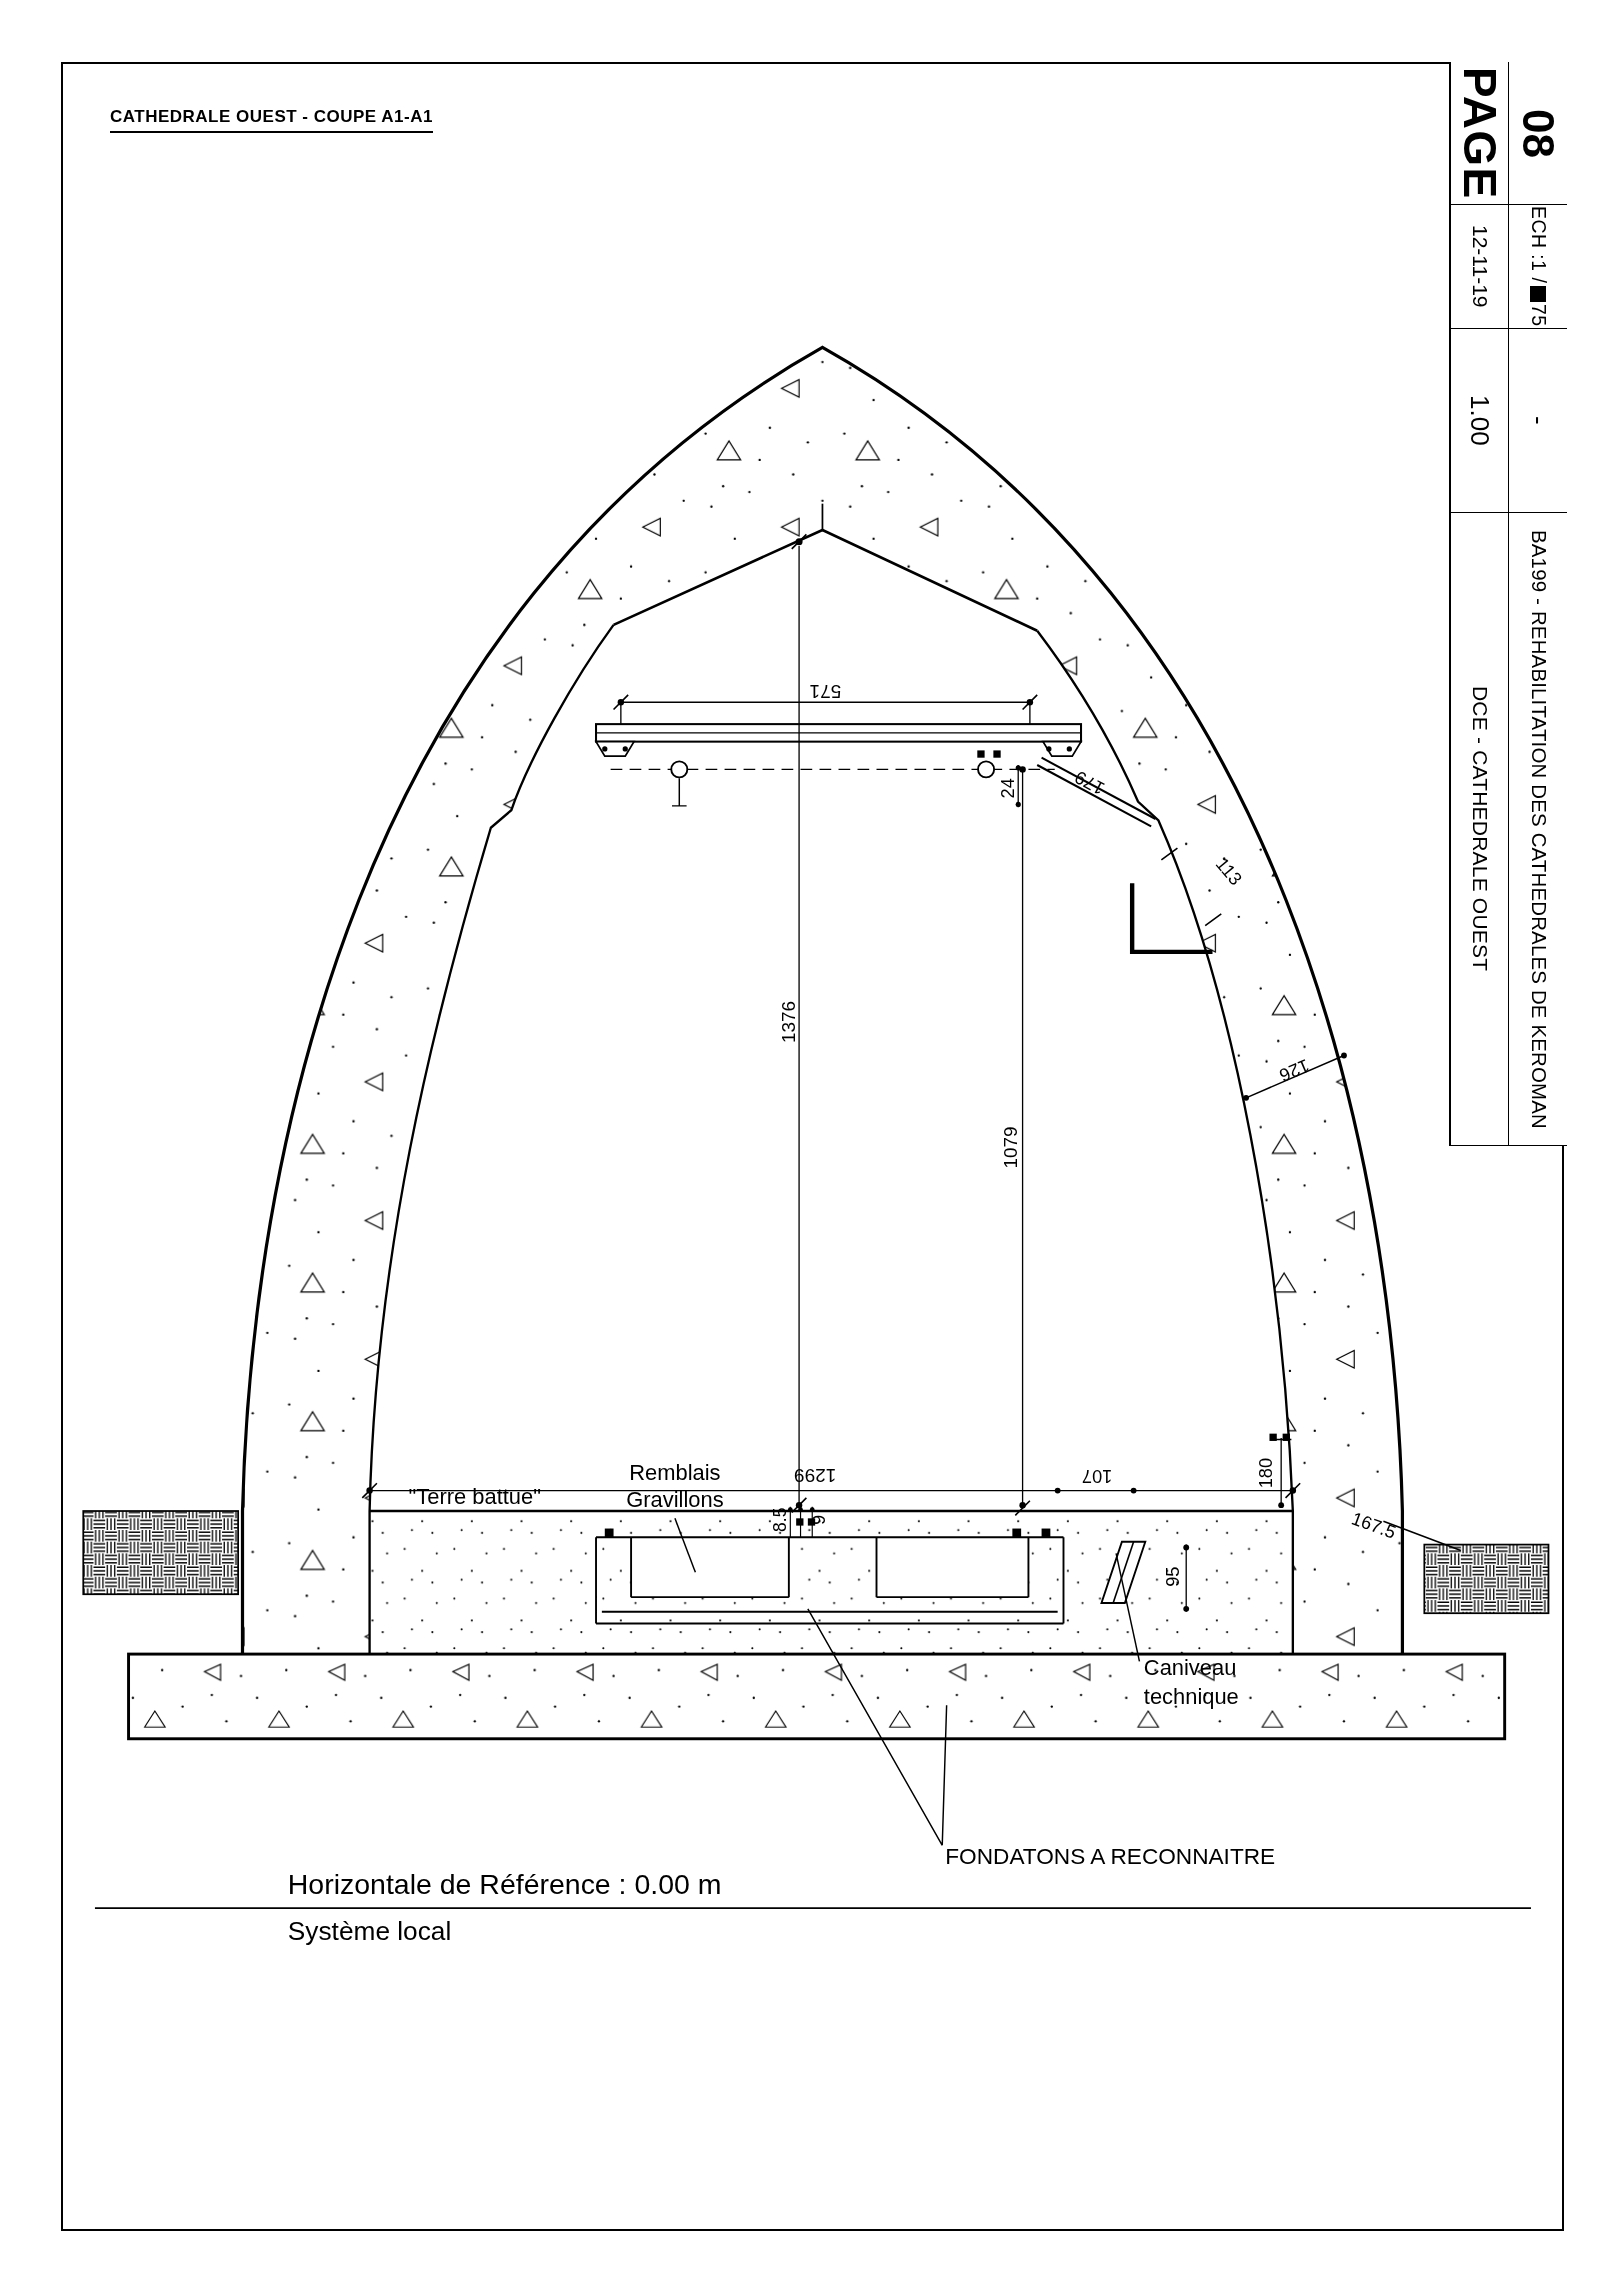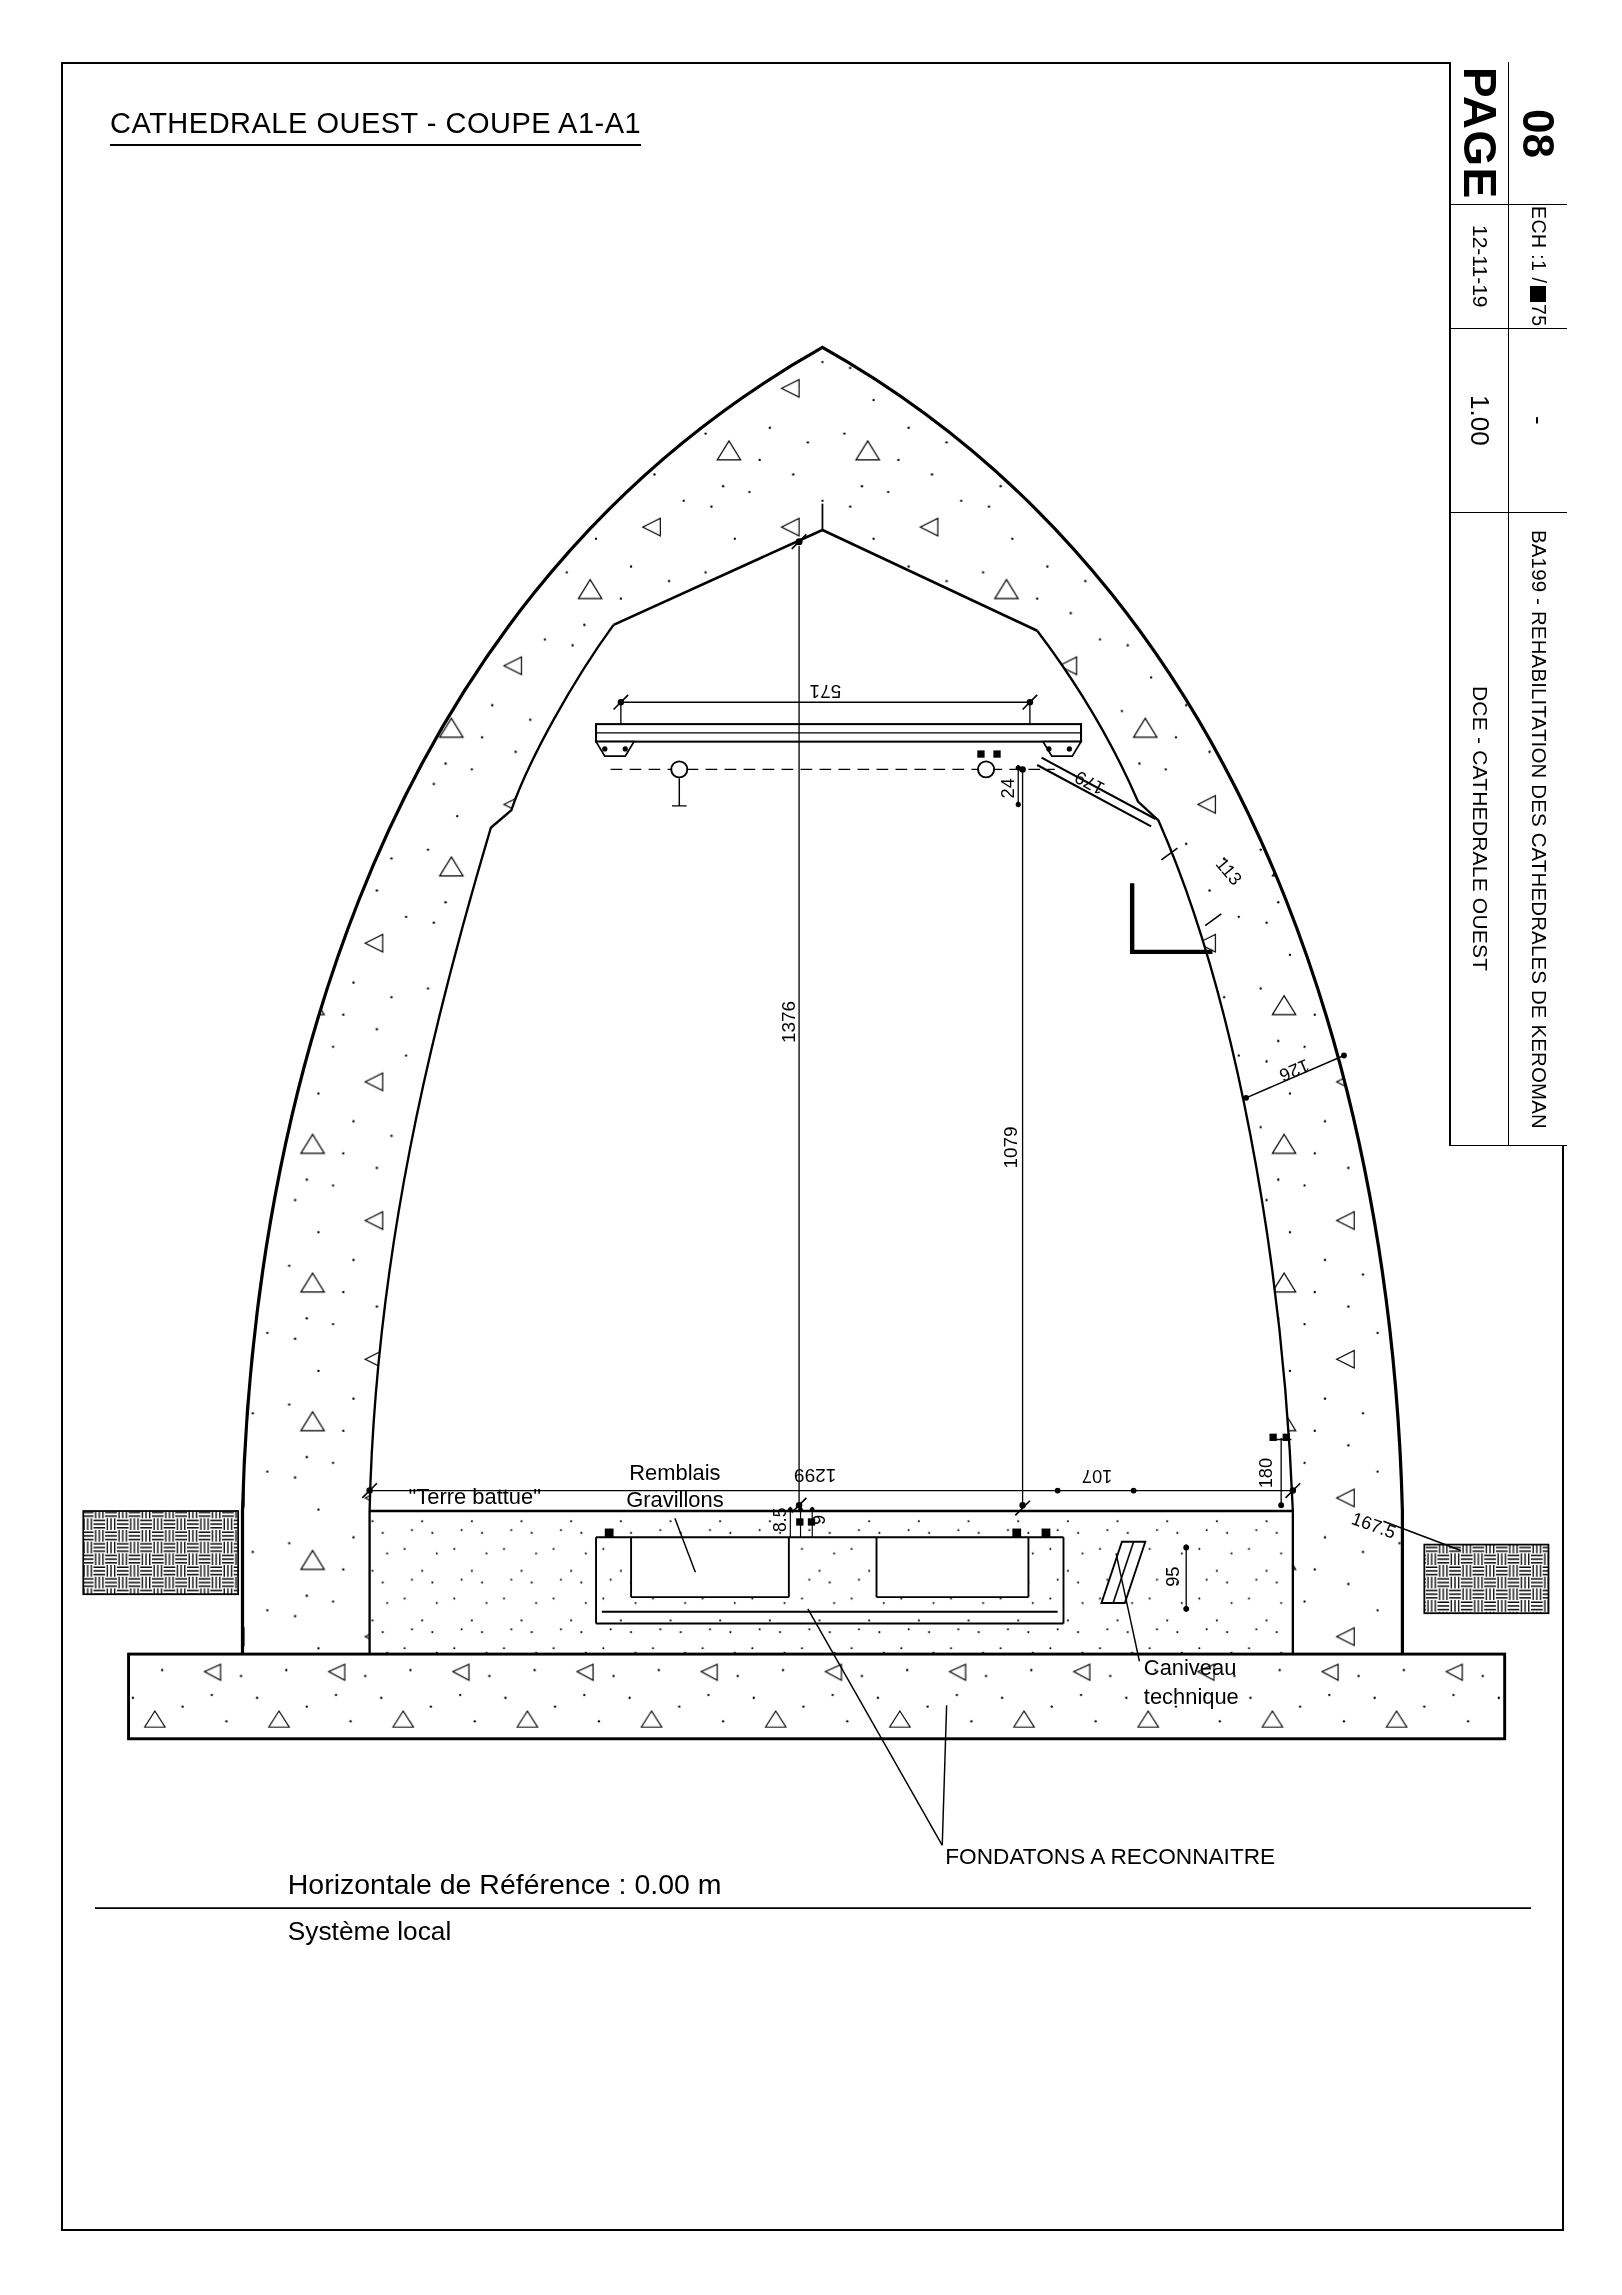--- a/index.html
+++ b/index.html
@@ -1,20 +1,20 @@
 <!DOCTYPE html>
 <html style="font-size:7.4px"><head>
 <meta charset="utf-8">
 <style>
   html,body{margin:0;padding:0;background:#fff;}
   body{font-family:"Liberation Sans", sans-serif; color:#000;}
   #page{position:relative;width:1623px;height:2295px;background:#fff;overflow:hidden;}
   #frame{position:absolute;left:61px;top:62px;width:1503px;height:2169px;border:2.8px solid #000;box-sizing:border-box;}
   #drawing-svg{position:absolute;left:0;top:0;width:1623px;height:2295px;}
-  #page-title{position:absolute;left:110px;top:107px;font-size:29px;font-weight:normal;letter-spacing:0.5px;border-bottom:2.3px solid #000;padding-bottom:3.7px;display:inline-block;}
+  #page-title{position:absolute;left:110px;top:107px;font-size:17px;font-weight:bold;letter-spacing:0.5px;border-bottom:2.3px solid #000;padding-bottom:3.7px;display:inline-block;}
   
   #titleblock{position:absolute;left:1449px;top:62px;width:118px;height:1084px;border-left:2.3px solid #000;box-sizing:border-box;display:grid;grid-template-columns:58px 1fr;grid-template-rows:143px 124px:184px;grid-template-rows:143px 124px 184px 1fr;background:#fff;}
   .tb-cell{border-bottom:1.9px solid #000;display:flex;align-items:center;justify-content:center;writing-mode:vertical-rl;text-orientation:mixed;overflow:hidden;box-sizing:border-box;}
   .tb-cell.colL{border-right:1.9px solid #000;}
   .tb-page{font-size:46px;font-weight:bold;letter-spacing:1.4px;}
   .tb-num{font-size:44px;font-weight:bold;}
   .tb-date{font-size:21px;}
   .tb-ech{font-size:19.4px;letter-spacing:0.5px;}
   .tb-sq{display:inline-block;width:15.7px;height:15.7px;background:#000;margin:2.8px 0;}
   .tb-ver{font-size:26px;}

